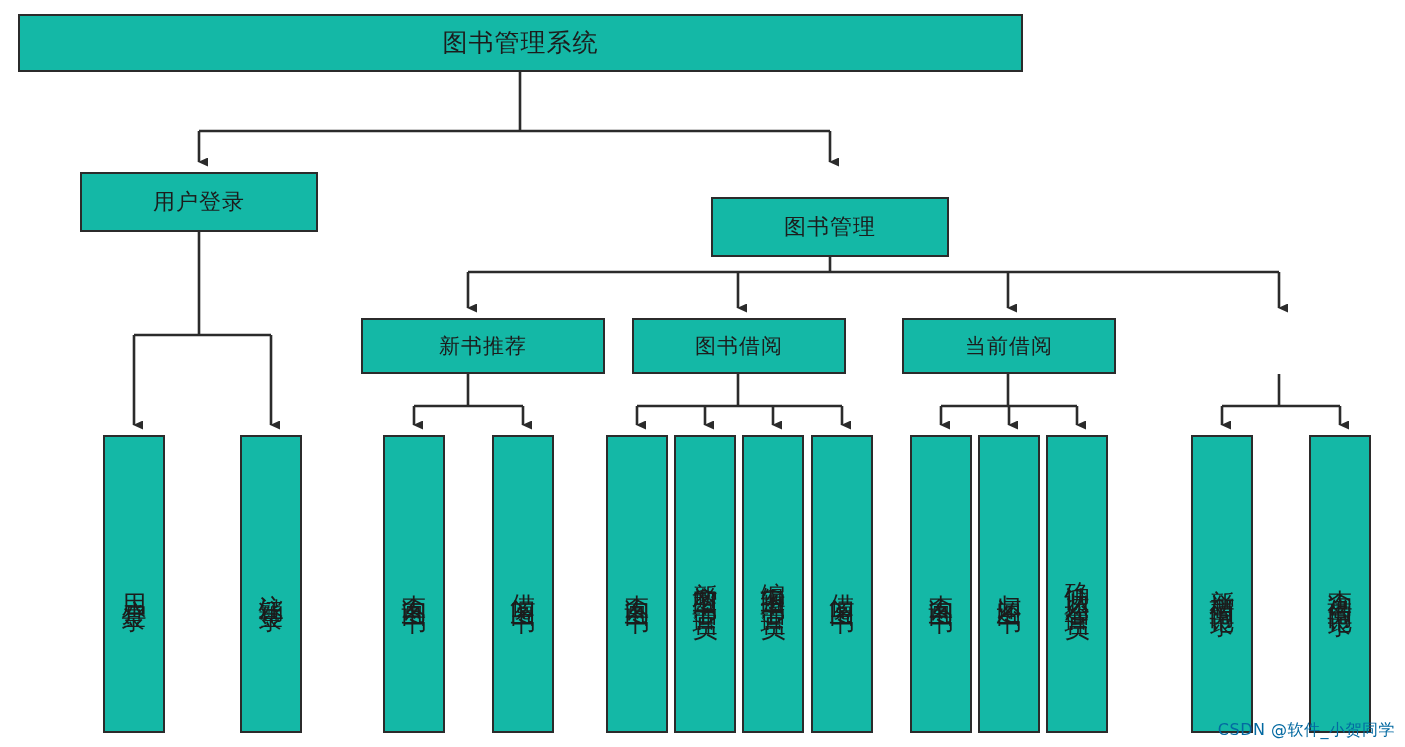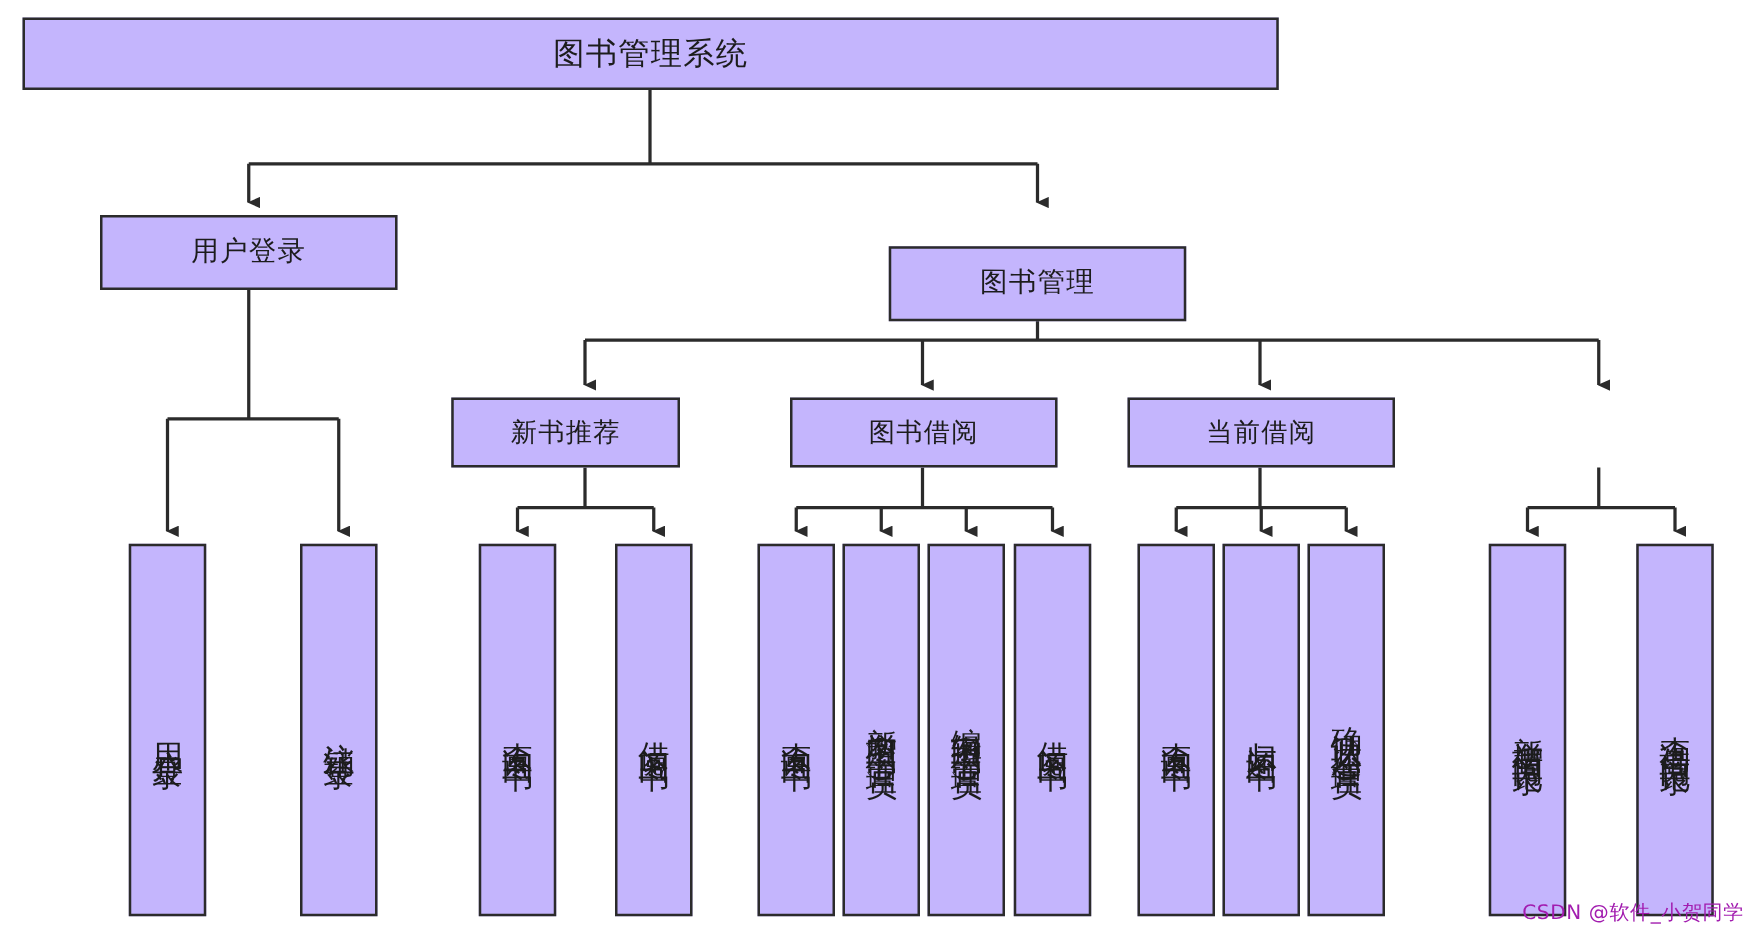--- a/index.html
+++ b/index.html
@@ -10,21 +10,21 @@
     font-family:"DejaVu Sans","Liberation Sans",sans-serif;
     overflow:hidden;
     position:relative;
   }
   #canvas{position:absolute;left:0;top:0;width:1405px;height:747px;}
   svg.edges{position:absolute;left:0;top:0;width:1405px;height:747px;pointer-events:none;}
 
   .node{
     position:absolute;
     box-sizing:border-box;
-    background:#c4b5fd;
+    background:#14b8a6;
     border:2.5px solid #2b2b2b;
     display:flex;
     align-items:center;
     justify-content:center;
     color:#1c1c1c;
   }
   .node .lbl{
     display:block;
     text-align:center;
     line-height:1.18;
@@ -52,21 +52,21 @@
     letter-spacing:5px;
     line-height:1;
     max-height:286px;
   }
 
   .watermark{
     position:absolute;
     right:10px;
     bottom:6px;
     font-size:16px;
-    color:#a21caf;
+    color:#0369a1;
     letter-spacing:0.5px;
     white-space:nowrap;
     user-select:none;
   }
 </style>
 </head>
 <body>
 
 <div id="canvas">
 
@@ -124,21 +124,21 @@
     <span class="lbl">图书管理系统</span>
   </div>
 
   <div class="node lvl2" style="left:80px;top:172px;width:238px;">
     <span class="lbl">用户登录</span>
   </div>
   <div class="node lvl2" style="left:711px;top:172px;width:238px;margin-top:25px;">
     <span class="lbl">图书管理</span>
   </div>
 
-  <div class="node lvl3" style="left:361px;top:318px;width:183px;">
+  <div class="node lvl3" style="left:361px;top:318px;width:244px;">
     <span class="lbl">新书推荐</span>
   </div>
   <div class="node lvl3" style="left:632px;top:318px;width:214px;">
     <span class="lbl">图书借阅</span>
   </div>
   <div class="node lvl3" style="left:902px;top:318px;width:214px;">
     <span class="lbl">当前借阅</span>
   </div>
 
   <div class="node leaf" style="left:103px;width:62px;">

